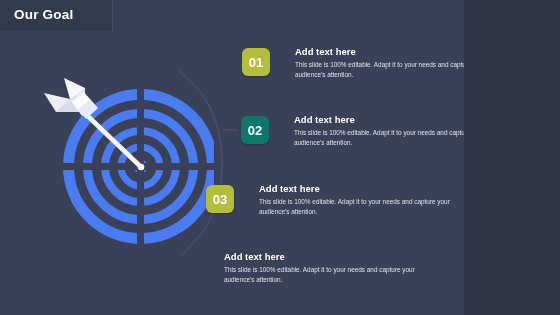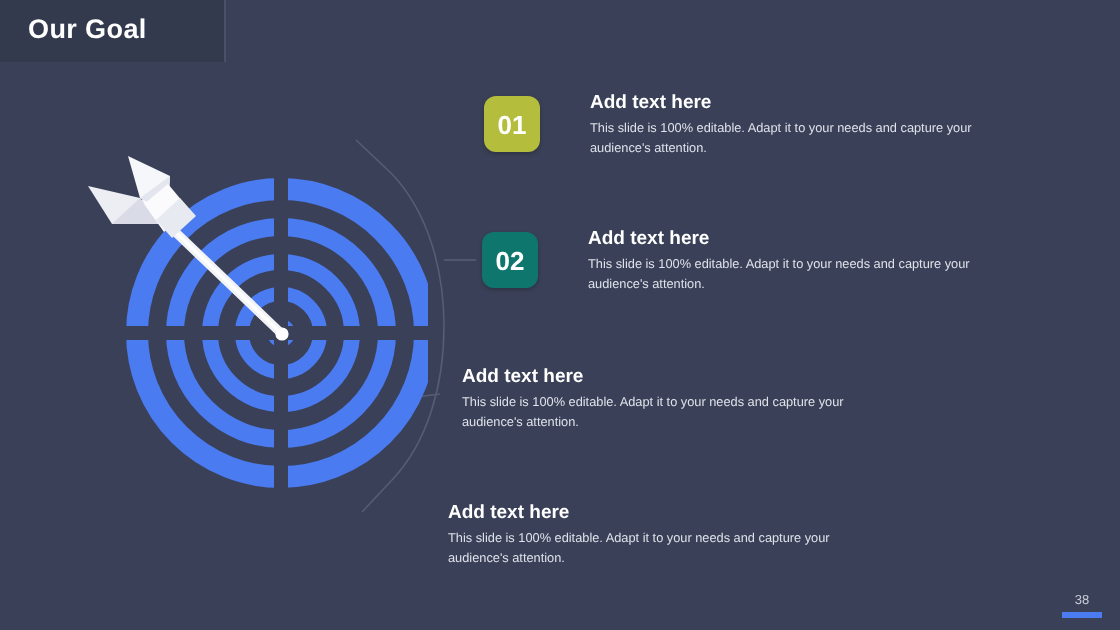--- a/index.html
+++ b/index.html
@@ -10,21 +10,21 @@
   }
   body {
     width: 560px;
     height: 315px;
     overflow: hidden;
     font-family: "Liberation Sans", sans-serif;
     -webkit-font-smoothing: antialiased;
   }
   .slide {
     position: relative;
-    width: 560px;
+    width: 464px;
     height: 315px;
     background: #3a4057;
     overflow: hidden;
   }
 
   
   .title-bar {
     position: absolute;
     left: 0;
     top: 0;
@@ -197,20 +197,21 @@
 
   <div class="item" id="item-2">
     <div class="badge blue">02</div>
     <div class="texts">
       <div class="item-title">Add text here</div>
       <div class="item-body">This slide is 100% editable.  Adapt it to your needs and capture your audience's attention.</div>
     </div>
   </div>
 
   <div class="item" id="item-3">
+    <div class="badge olive">03</div>
     <div class="texts">
       <div class="item-title">Add text here</div>
       <div class="item-body">This slide is 100% editable.  Adapt it to your needs and capture your audience's attention.</div>
     </div>
   </div>
 
   <div class="item" id="item-4">
     <div class="texts">
       <div class="item-title">Add text here</div>
       <div class="item-body">This slide is 100% editable.  Adapt it to your needs and capture your audience's attention.</div>

